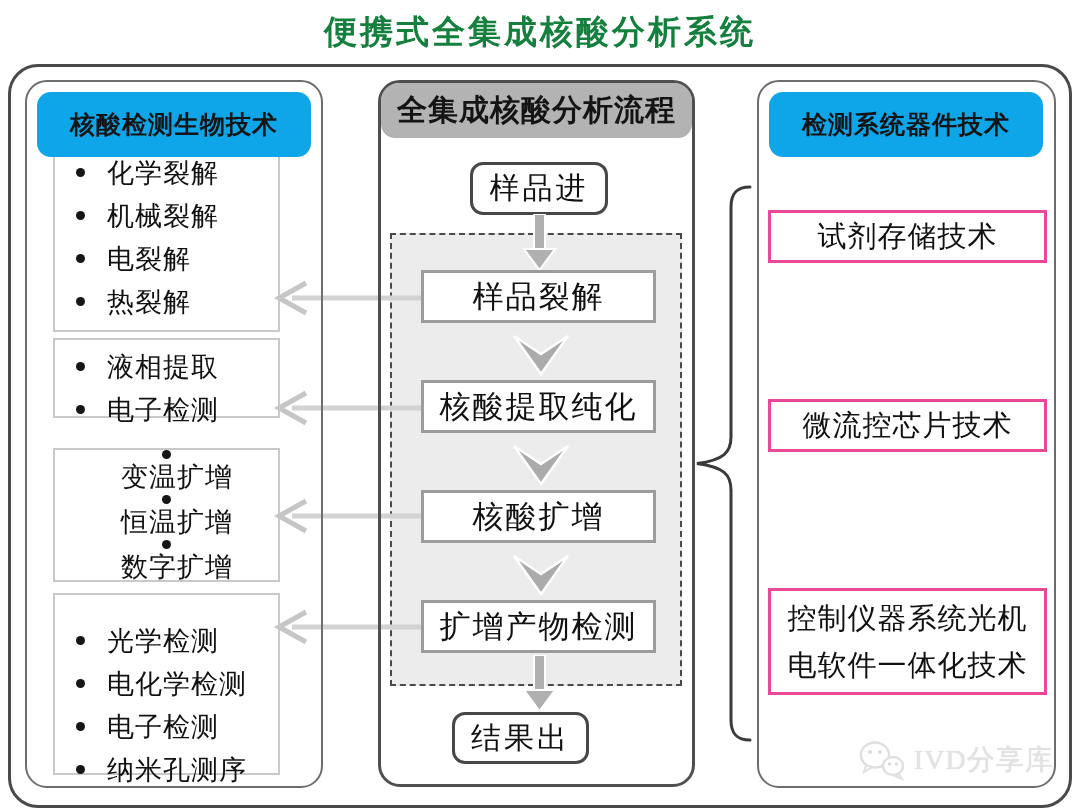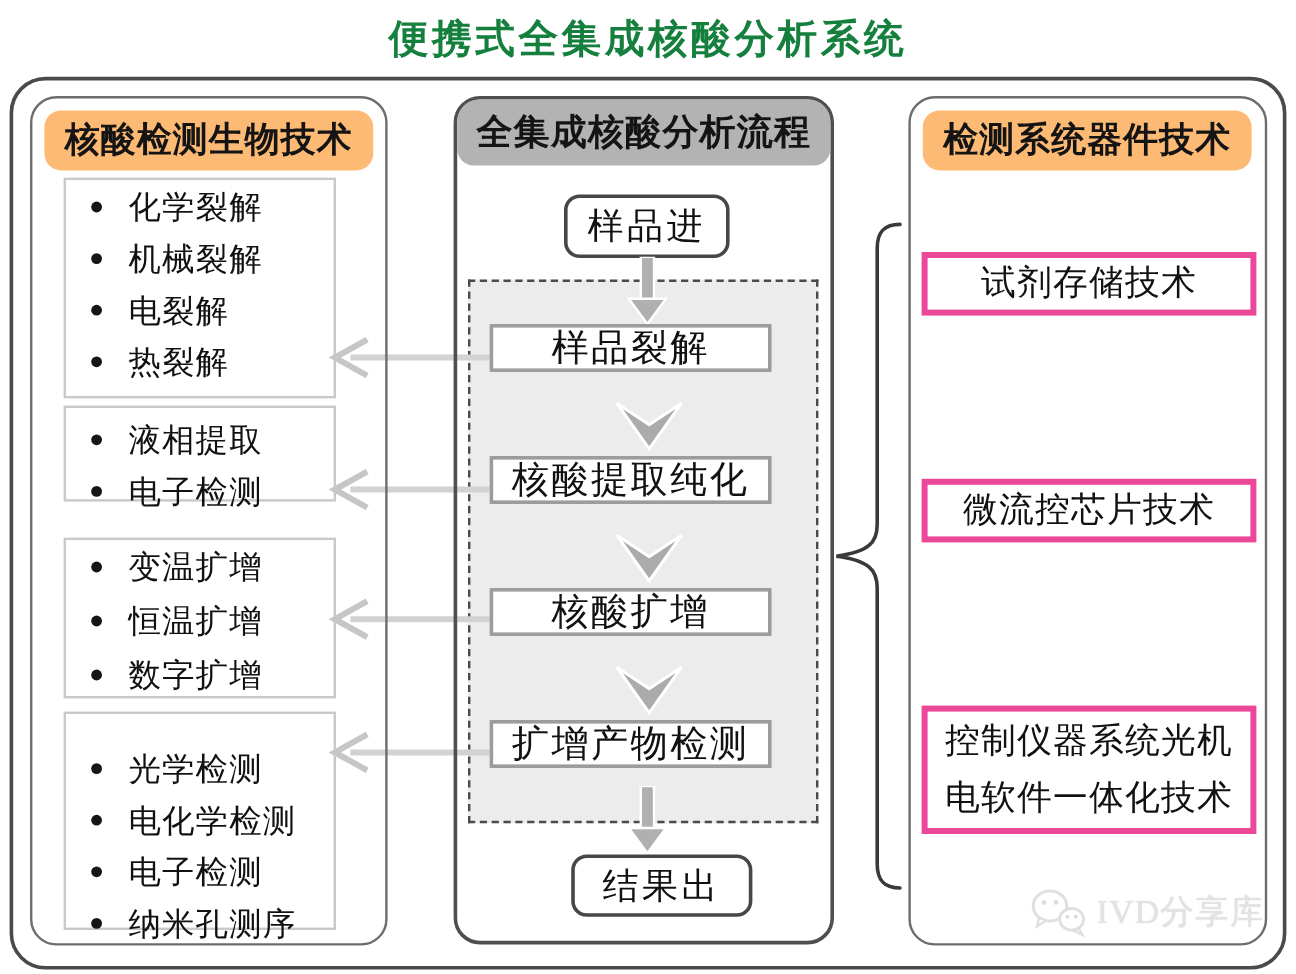--- a/index.html
+++ b/index.html
@@ -23,57 +23,57 @@
   
   .panel { border-radius:22px; z-index:4; background:transparent; }
   .left-panel  { left:25px;  top:80px; width:298px; height:708px; border:2px solid #6d6d6d; }
   .mid-panel   { left:378px; top:80px; width:317px; height:707px; border:3px solid #4f4f4f; }
   .right-panel { left:757px; top:80px; width:299px; height:708px; border:2px solid #6d6d6d; }
 
   .panel-header {
     position:absolute; display:flex; align-items:center; justify-content:center;
     font-weight:700; letter-spacing:1px; color:#141414;
   }
-  .light-header { left:10px; top:10px; width:274px; height:50px; background:#fdba74; border-radius:14px; font-size:29px; }
+  .light-header { left:10px; top:10px; width:274px; height:65px; background:#0ea5e9; border-radius:14px; font-size:25px; }
   .dark-header  { left:0;  top:0;  width:311px; height:55px; background:#b3b3b3;
                   border-radius:18px 18px 14px 14px; font-size:30px; }
 
   
   .group-box { left:53px; width:227px; border:2px solid #c9c9c9; background:#fff; z-index:2; }
   .g1 { top:148px; height:184px; padding-top:1px; }
   .g2 { top:338px; height:80px; padding-top:5px; }
   .g3 { top:448px; height:134px; padding-top:0; }
   .g4 { top:593px; height:182px; padding-top:24px; }
   .li { display:flex; align-items:center; height:43px; padding-left:21px; font-size:27px; letter-spacing:1px; }
-  .g3 .li { height:45px; }
+  .g3 .li { height:45px;flex-direction:column; }
   .dot { width:9px; height:9px; border-radius:50%; background:#161616; margin-right:22px; flex:0 0 auto; }
 
   
   .terminal {
     display:flex; align-items:center; justify-content:center; background:#fff;
     border:3px solid #474747; border-radius:13px; font-size:30px; letter-spacing:3px; z-index:5;
   }
   .t-start { left:470px; top:162px; width:138px; height:53px; }
-  .t-end   { left:476px; top:712px; width:151px; height:52px; }
+  .t-end   { left:452px; top:712px; width:137px; height:52px; }
 
   .dashed-box { left:390px; top:233px; width:292px; height:453px;
     border:2px dashed #4a4a4a; background:#ececec; z-index:1; }
 
   .step-box {
-    left:408px; width:235px; height:40px; background:#fff; border:3px solid #9c9c9c;
+    left:421px; width:235px; height:53px; background:#fff; border:3px solid #9c9c9c;
     display:flex; align-items:center; justify-content:center;
     font-size:31px; letter-spacing:2px; z-index:5;
   }
   .s1 { top:270px; } .s2 { top:380px; } .s3 { top:490px; } .s4 { top:600px; }
 
   .flow-icon { z-index:5; }
 
   
   .tech-box {
-    left:768px; width:279px; background:#fff; border:5px solid #ec4899;
+    left:768px; width:279px; background:#fff; border:3px solid #ec4899;
     display:flex; align-items:center; justify-content:center; text-align:center;
     font-size:29px; letter-spacing:1px; z-index:5; line-height:47px;
   }
   .r1 { top:210px; height:53px; }
   .r2 { top:399px; height:53px; }
   .r3 { top:588px; height:107px; }
   .r3 .wrap-text { width:246px; }
 
   .connector { z-index:3; }
 

